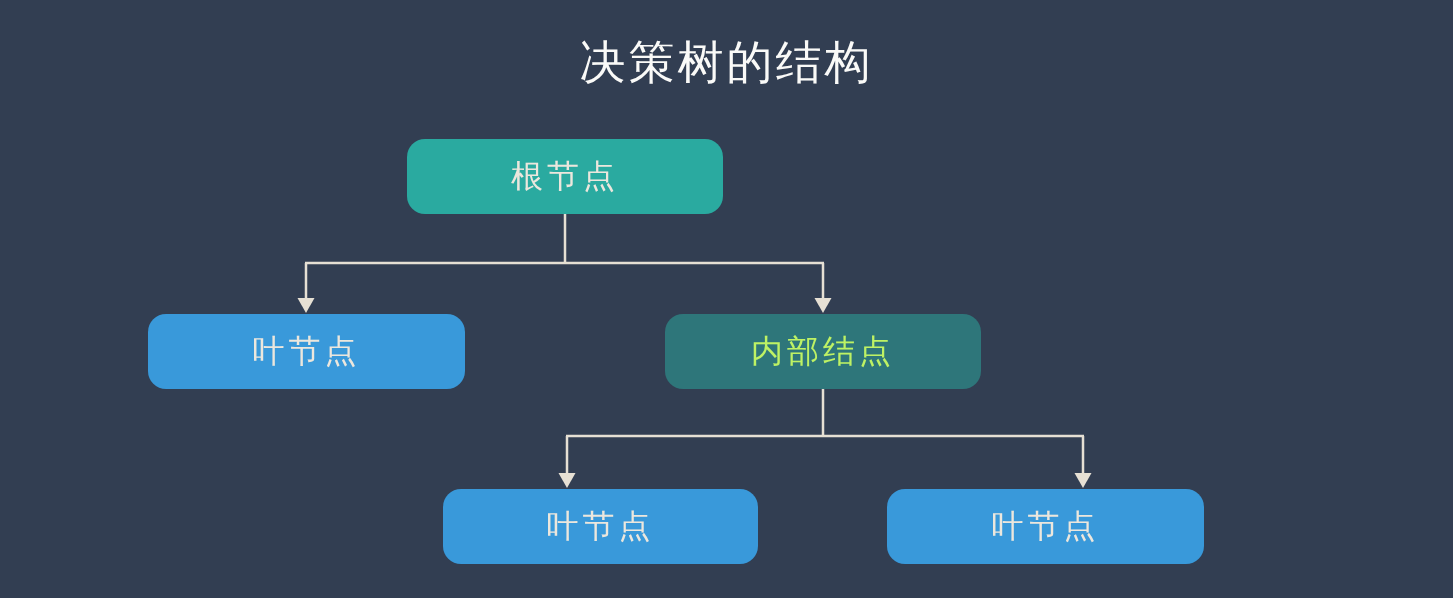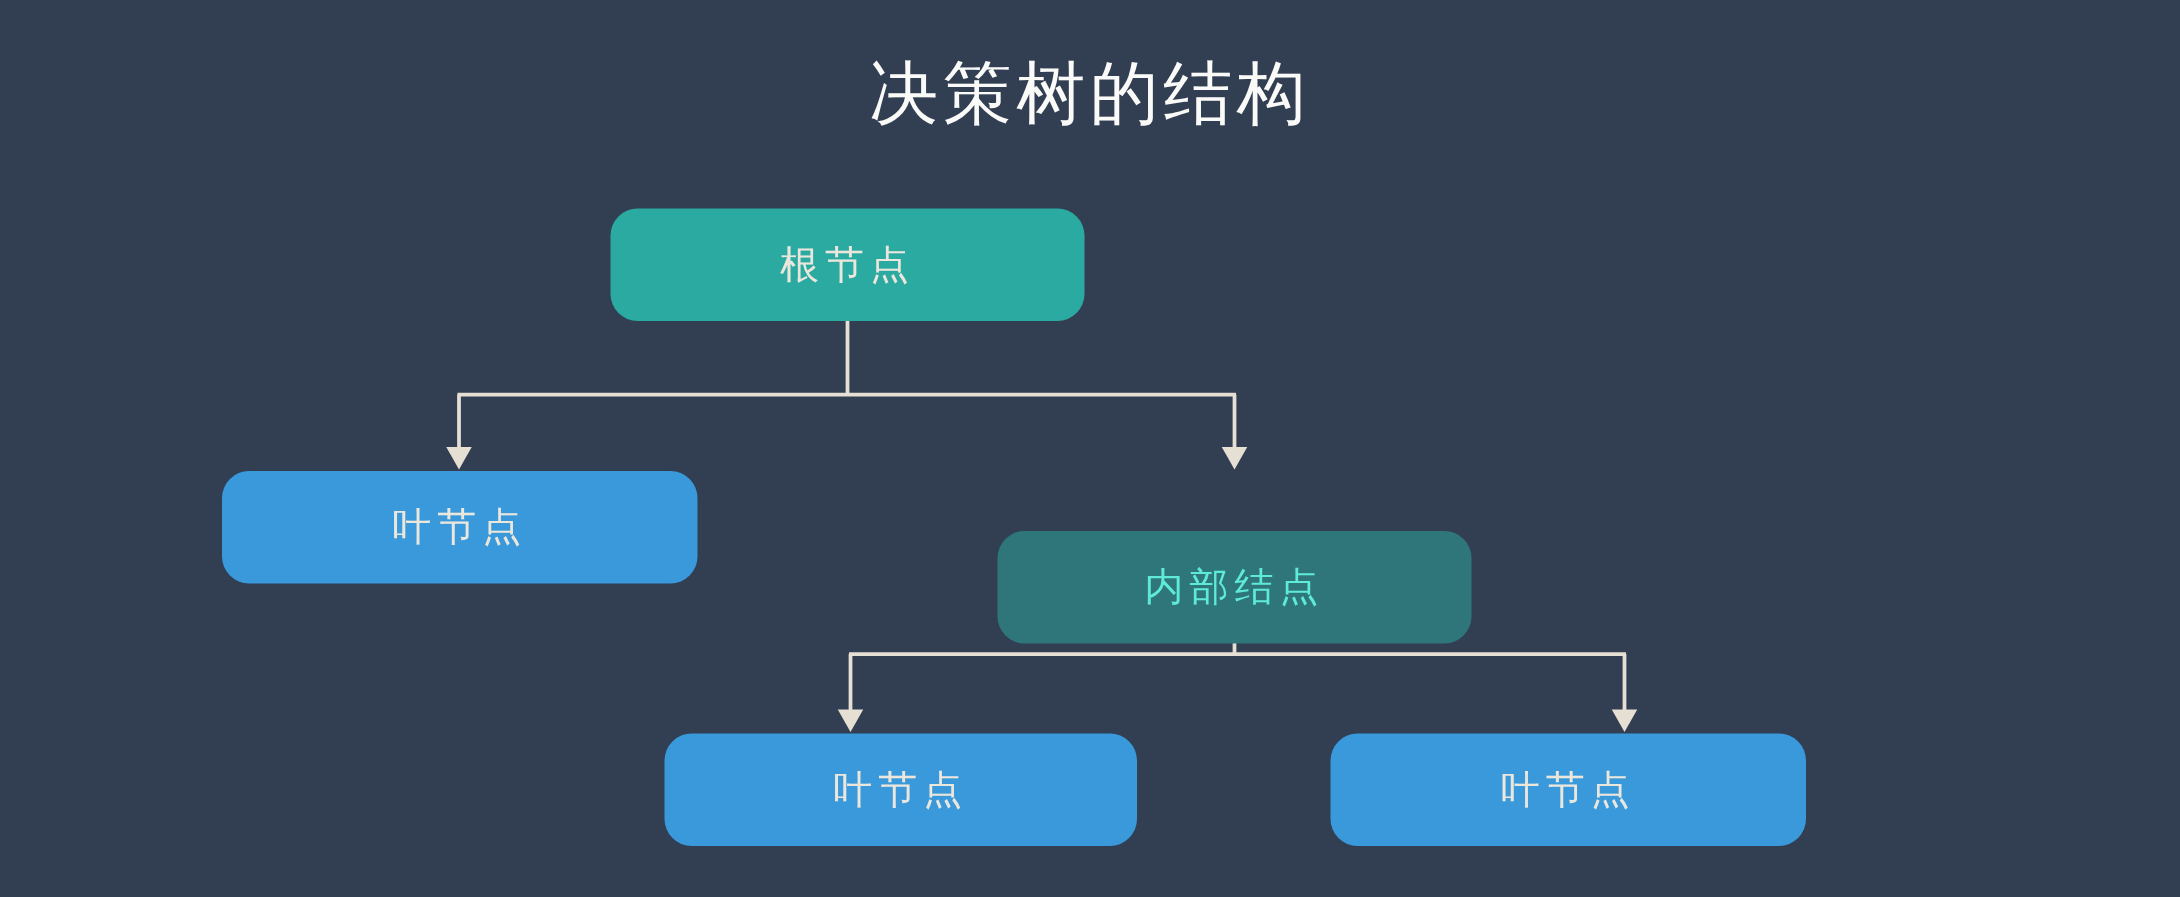--- a/index.html
+++ b/index.html
@@ -31,21 +31,21 @@
     top: 0;
     left: 0;
   }
   .node {
     position: absolute;
     height: 75px;
     border-radius: 18px;
     display: flex;
     align-items: center;
     justify-content: center;
-    font-size: 26px;
+    font-size: 32px;
     font-weight: 400;
     letter-spacing: 4px;
     cursor: default;
   }
   .node-root          { left: 407px; top: 139px; width: 316px; }
   .node-leaf-left     { left: 148px; top: 314px; width: 317px; }
   .node-internal      { left: 665px; top: 314px; width: 316px; }
   .node-leaf-bottom-l { left: 443px; top: 489px; width: 315px; }
   .node-leaf-bottom-r { left: 887px; top: 489px; width: 317px; }
 </style>
@@ -66,19 +66,19 @@
       <polygon points="823,313 814.5,298 831.5,298"></polygon>
       <polygon points="567,488 558.5,473 575.5,473"></polygon>
       <polygon points="1083,488 1074.5,473 1091.5,473"></polygon>
     </g>
   </svg>
 
   <div class="node node-root" style="background-color: rgb(42, 170, 160); color: rgb(236, 231, 221);">根节点</div>
 
   <div class="node node-leaf-left" style="background-color: rgb(57, 153, 218); color: rgb(236, 231, 221);">叶节点</div>
 
-  <div class="node node-internal" style="background-color: rgb(46, 118, 122); color: #5eead4; margin-top: 40px;">内部结点</div>
+  <div class="node node-internal" style="background-color: rgb(46, 118, 122); color: #bef264;">内部结点</div>
 
   <div class="node node-leaf-bottom-l" style="background-color: rgb(57, 153, 218); color: rgb(236, 231, 221);">叶节点</div>
 
   <div class="node node-leaf-bottom-r" style="background-color: rgb(57, 153, 218); color: rgb(236, 231, 221);">叶节点</div>
 
 </div>
 
 </body></html>

